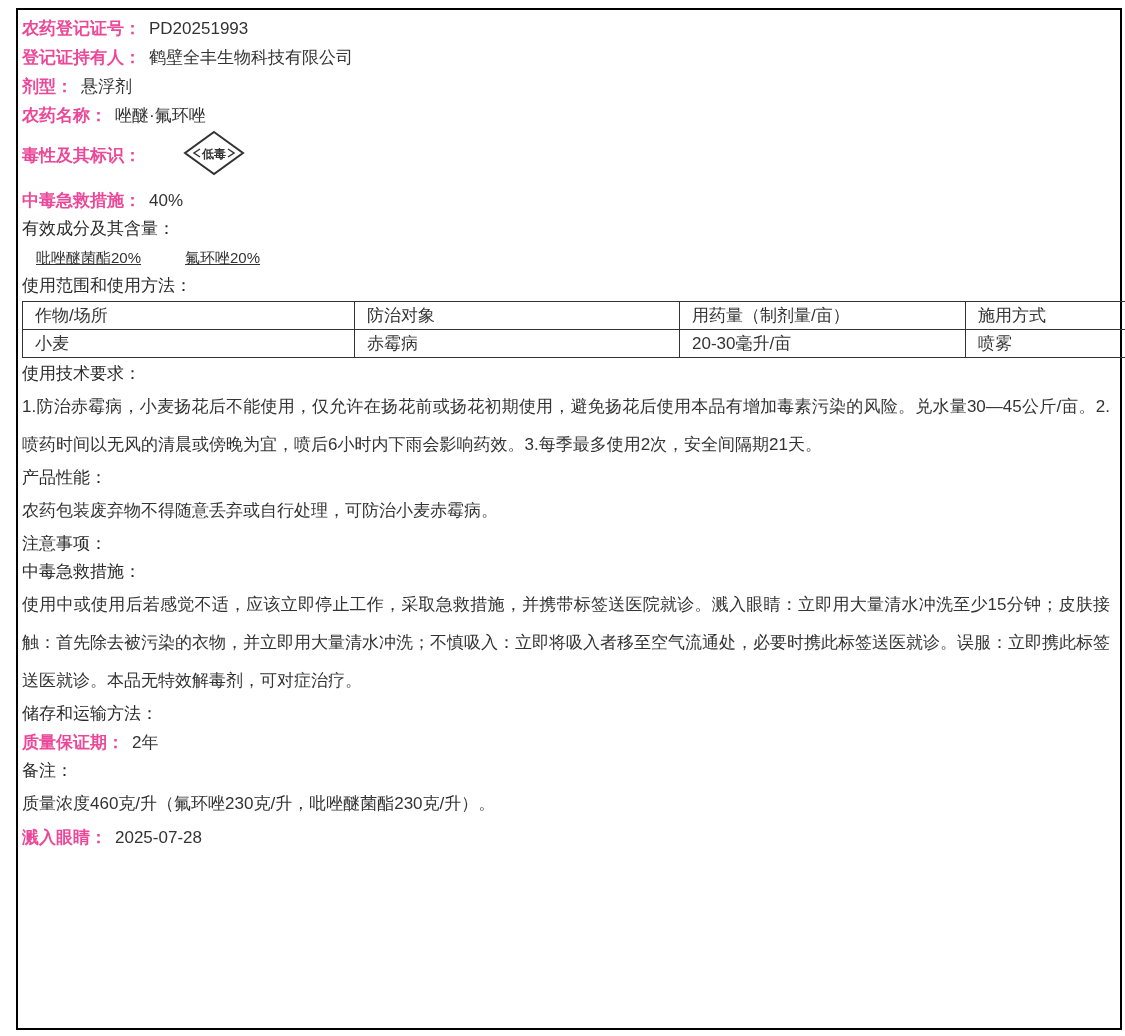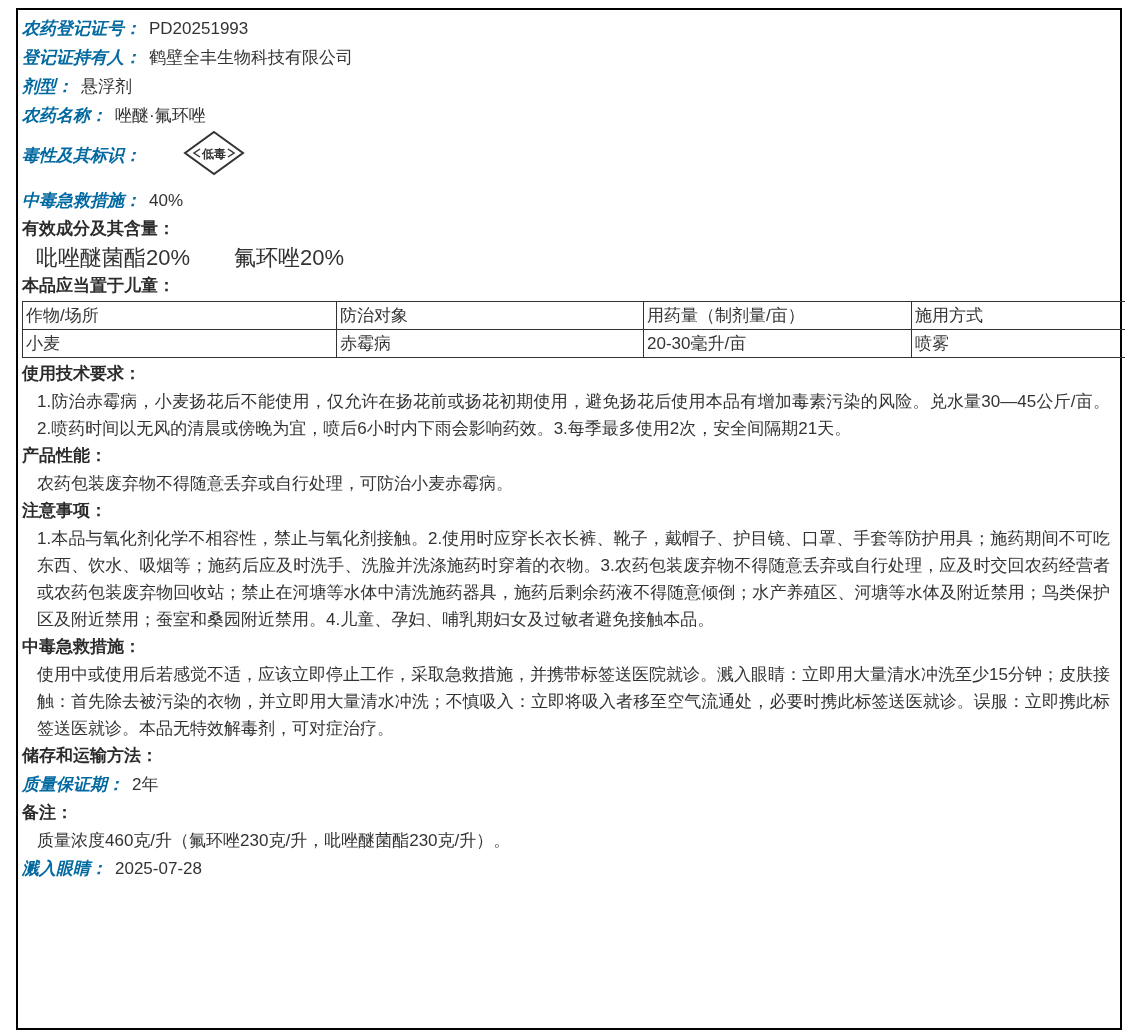--- a/index.html
+++ b/index.html
@@ -15,62 +15,62 @@
     min-height: 1022px;
     margin: 8px 3px 6px 16px;
     border: 2px solid #000000;
     padding: 4px 6px 8px 4px;
   }
   .field {
     font-size: 17px;
     line-height: 29px;
     white-space: nowrap;
   }
-  .lbl { font-weight: bold; color: #0369a1; font-style: italic; }
+  .lbl { font-weight: bold; color: #ec4899; }
   .val { margin-left: 8px; text-align: center; }
   .tox-row {
     display: flex;
     align-items: center;
     height: 50px;
     font-size: 17px;
     gap: 32px;
   }
   .tox-icon { margin-left: 10px; display: inline-block; }
   .spacer { height: 6px; }
   .sec-h {
     font-size: 17px;
-    font-weight: bold;
+    font-weight: normal;
     line-height: 28px;
     color: #2b2b2b;
   }
   .ingredients {
-    font-size: 22px;
+    font-size: 15px;
     line-height: 29px;
     padding-left: 14px;
+    text-decoration: underline;
   }
   .ingredients .ing { margin-right: 44px; }
   .para {
     font-size: 17px;
-    line-height: 27px;
+    line-height: 38px;
     text-align: justify;
     padding-right: 4px;
-    margin-left: 15px;
   }
   table.usage {
     border-collapse: collapse;
     width: 1090px;
     table-layout: fixed;
     margin: 1px 0 2px 0;
   }
   table.usage th, table.usage td {
     border: 1px solid #333333;
     font-size: 17px;
     font-weight: normal;
     text-align: left;
-    padding: 2px 3px;
+    padding: 2px 12px;
     height: 23px;
     overflow: hidden;
     white-space: nowrap;
   }
   .c1 { width: 307px; }
   .c2 { width: 300px; }
   .c3 { width: 261px; }
   .c4 { width: 222px; }
 </style>
 </head>
@@ -110,21 +110,21 @@
 
   <div class="field">
     <span class="lbl">中毒急救措施：</span><span class="val">40%</span>
   </div>
 
   <div class="sec-h">有效成分及其含量：</div>
   <div class="ingredients">
     <span class="ing">吡唑醚菌酯20%</span><span class="ing">氟环唑20%</span>
   </div>
 
-  <div class="sec-h">本品应当置于儿童：</div>
+  <div class="sec-h">使用范围和使用方法：</div>
 
   <table class="usage">
     <thead>
       <tr>
         <th class="c1">作物/场所</th>
         <th class="c2">防治对象</th>
         <th class="c3">用药量（制剂量/亩）</th>
         <th class="c4">施用方式</th>
       </tr>
     </thead>
@@ -138,21 +138,20 @@
     </tbody>
   </table>
 
   <div class="sec-h">使用技术要求：</div>
   <div class="para">1.防治赤霉病，小麦扬花后不能使用，仅允许在扬花前或扬花初期使用，避免扬花后使用本品有增加毒素污染的风险。兑水量30—45公斤/亩。2.喷药时间以无风的清晨或傍晚为宜，喷后6小时内下雨会影响药效。3.每季最多使用2次，安全间隔期21天。</div>
 
   <div class="sec-h">产品性能：</div>
   <div class="para">农药包装废弃物不得随意丢弃或自行处理，可防治小麦赤霉病。</div>
 
   <div class="sec-h">注意事项：</div>
-  <div class="para">1.本品与氧化剂化学不相容性，禁止与氧化剂接触。2.使用时应穿长衣长裤、靴子，戴帽子、护目镜、口罩、手套等防护用具；施药期间不可吃东西、饮水、吸烟等；施药后应及时洗手、洗脸并洗涤施药时穿着的衣物。3.农药包装废弃物不得随意丢弃或自行处理，应及时交回农药经营者或农药包装废弃物回收站；禁止在河塘等水体中清洗施药器具，施药后剩余药液不得随意倾倒；水产养殖区、河塘等水体及附近禁用；鸟类保护区及附近禁用；蚕室和桑园附近禁用。4.儿童、孕妇、哺乳期妇女及过敏者避免接触本品。</div>
 
   <div class="sec-h">中毒急救措施：</div>
   <div class="para">使用中或使用后若感觉不适，应该立即停止工作，采取急救措施，并携带标签送医院就诊。溅入眼睛：立即用大量清水冲洗至少15分钟；皮肤接触：首先除去被污染的衣物，并立即用大量清水冲洗；不慎吸入：立即将吸入者移至空气流通处，必要时携此标签送医就诊。误服：立即携此标签送医就诊。本品无特效解毒剂，可对症治疗。</div>
 
   <div class="sec-h">储存和运输方法：</div>
 
   <div class="field">
     <span class="lbl">质量保证期：</span><span class="val">2年</span>
   </div>
 

